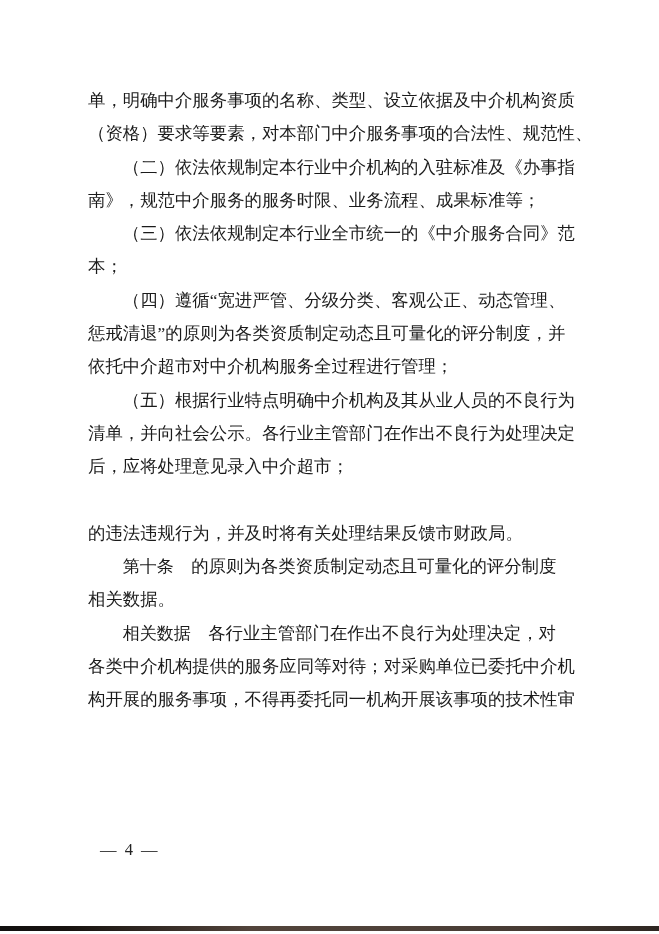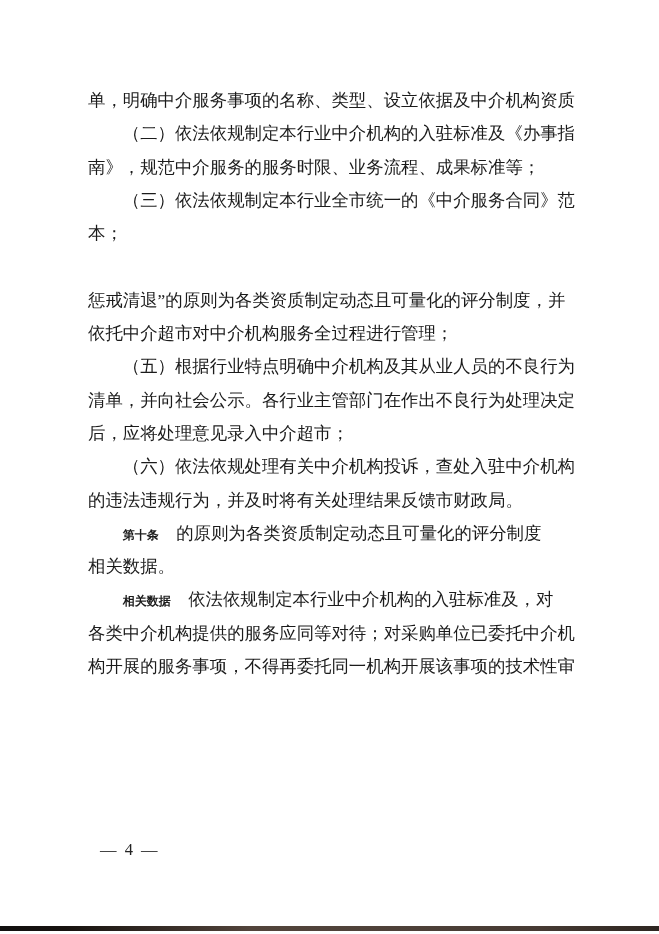--- a/index.html
+++ b/index.html
@@ -24,23 +24,23 @@
   }
   .line {
     height: 33.3px;
     line-height: 33.3px;
     font-size: 17.4px;
     letter-spacing: 0px;
     white-space: pre;
     color: #1b1b1b;
   }
   .line .b {
-    font-weight: bold;
+    font-weight: normal;
     font-family: "Liberation Sans", "DejaVu Sans", sans-serif;
-    font-size: 12px;
+    font-size: 17px;
   }
   .page-number {
     position: absolute;
     left: 100px;
     top: 840px;
     font-size: 16.5px;
     letter-spacing: 2px;
     color: #222222;
     white-space: pre;
   }
@@ -55,35 +55,36 @@
       #52443b 38%, #4e4139 60%, #463a33 82%,
       #352c26 94%, #2e2722 100%);
   }
 </style>
 </head>
 <body>
 
 <div class="page">
   <div class="body-text">
     <div class="line"><span></span><span class="b"></span><span>单，明确中介服务事项的名称、类型、设立依据及中介机构资质</span></div>
+    <div class="line"><span></span><span class="b"></span><span>（资格）要求等要素，对本部门中介服务事项的合法性、规范性、</span></div>
     <div class="line"><span>　　</span><span class="b"></span><span>（二）依法依规制定本行业中介机构的入驻标准及《办事指</span></div>
     <div class="line"><span></span><span class="b"></span><span>南》，规范中介服务的服务时限、业务流程、成果标准等；</span></div>
     <div class="line"><span>　　</span><span class="b"></span><span>（三）依法依规制定本行业全市统一的《中介服务合同》范</span></div>
     <div class="line"><span></span><span class="b"></span><span>本；</span></div>
-    <div class="line"><span>　　</span><span class="b"></span></div>
+    <div class="line"><span>　　</span><span class="b"></span><span>（四）遵循“宽进严管、分级分类、客观公正、动态管理、</span></div>
     <div class="line"><span></span><span class="b"></span><span>惩戒清退”的原则为各类资质制定动态且可量化的评分制度，并</span></div>
     <div class="line"><span></span><span class="b"></span><span>依托中介超市对中介机构服务全过程进行管理；</span></div>
     <div class="line"><span>　　</span><span class="b"></span><span>（五）根据行业特点明确中介机构及其从业人员的不良行为</span></div>
     <div class="line"><span></span><span class="b"></span><span>清单，并向社会公示。各行业主管部门在作出不良行为处理决定</span></div>
     <div class="line"><span></span><span class="b"></span><span>后，应将处理意见录入中介超市；</span></div>
-    <div class="line"><span>　　</span><span class="b"></span><span>（六）依法依规处理有关中介机构投诉，查处入驻中介机构</span></div>
+    <div class="line"><span>　　</span><span class="b"></span></div>
     <div class="line"><span></span><span class="b"></span><span>的违法违规行为，并及时将有关处理结果反馈市财政局。</span></div>
     <div class="line"><span>　　</span><span class="b">第十条</span><span>　的原则为各类资质制定动态且可量化的评分制度</span></div>
     <div class="line"><span></span><span class="b"></span><span>相关数据。</span></div>
-    <div class="line"><span>　　</span><span class="b">相关数据</span><span>　依法依规制定本行业中介机构的入驻标准及，对</span></div>
+    <div class="line"><span>　　</span><span class="b">相关数据</span><span>　各行业主管部门在作出不良行为处理决定，对</span></div>
     <div class="line"><span></span><span class="b"></span><span>各类中介机构提供的服务应同等对待；对采购单位已委托中介机</span></div>
     <div class="line"><span></span><span class="b"></span><span>构开展的服务事项，不得再委托同一机构开展该事项的技术性审</span></div>
   </div>
 
   <div class="page-number">— 4 —</div>
 
   <div class="scan-edge"></div>
 </div>
 
 </body></html>

